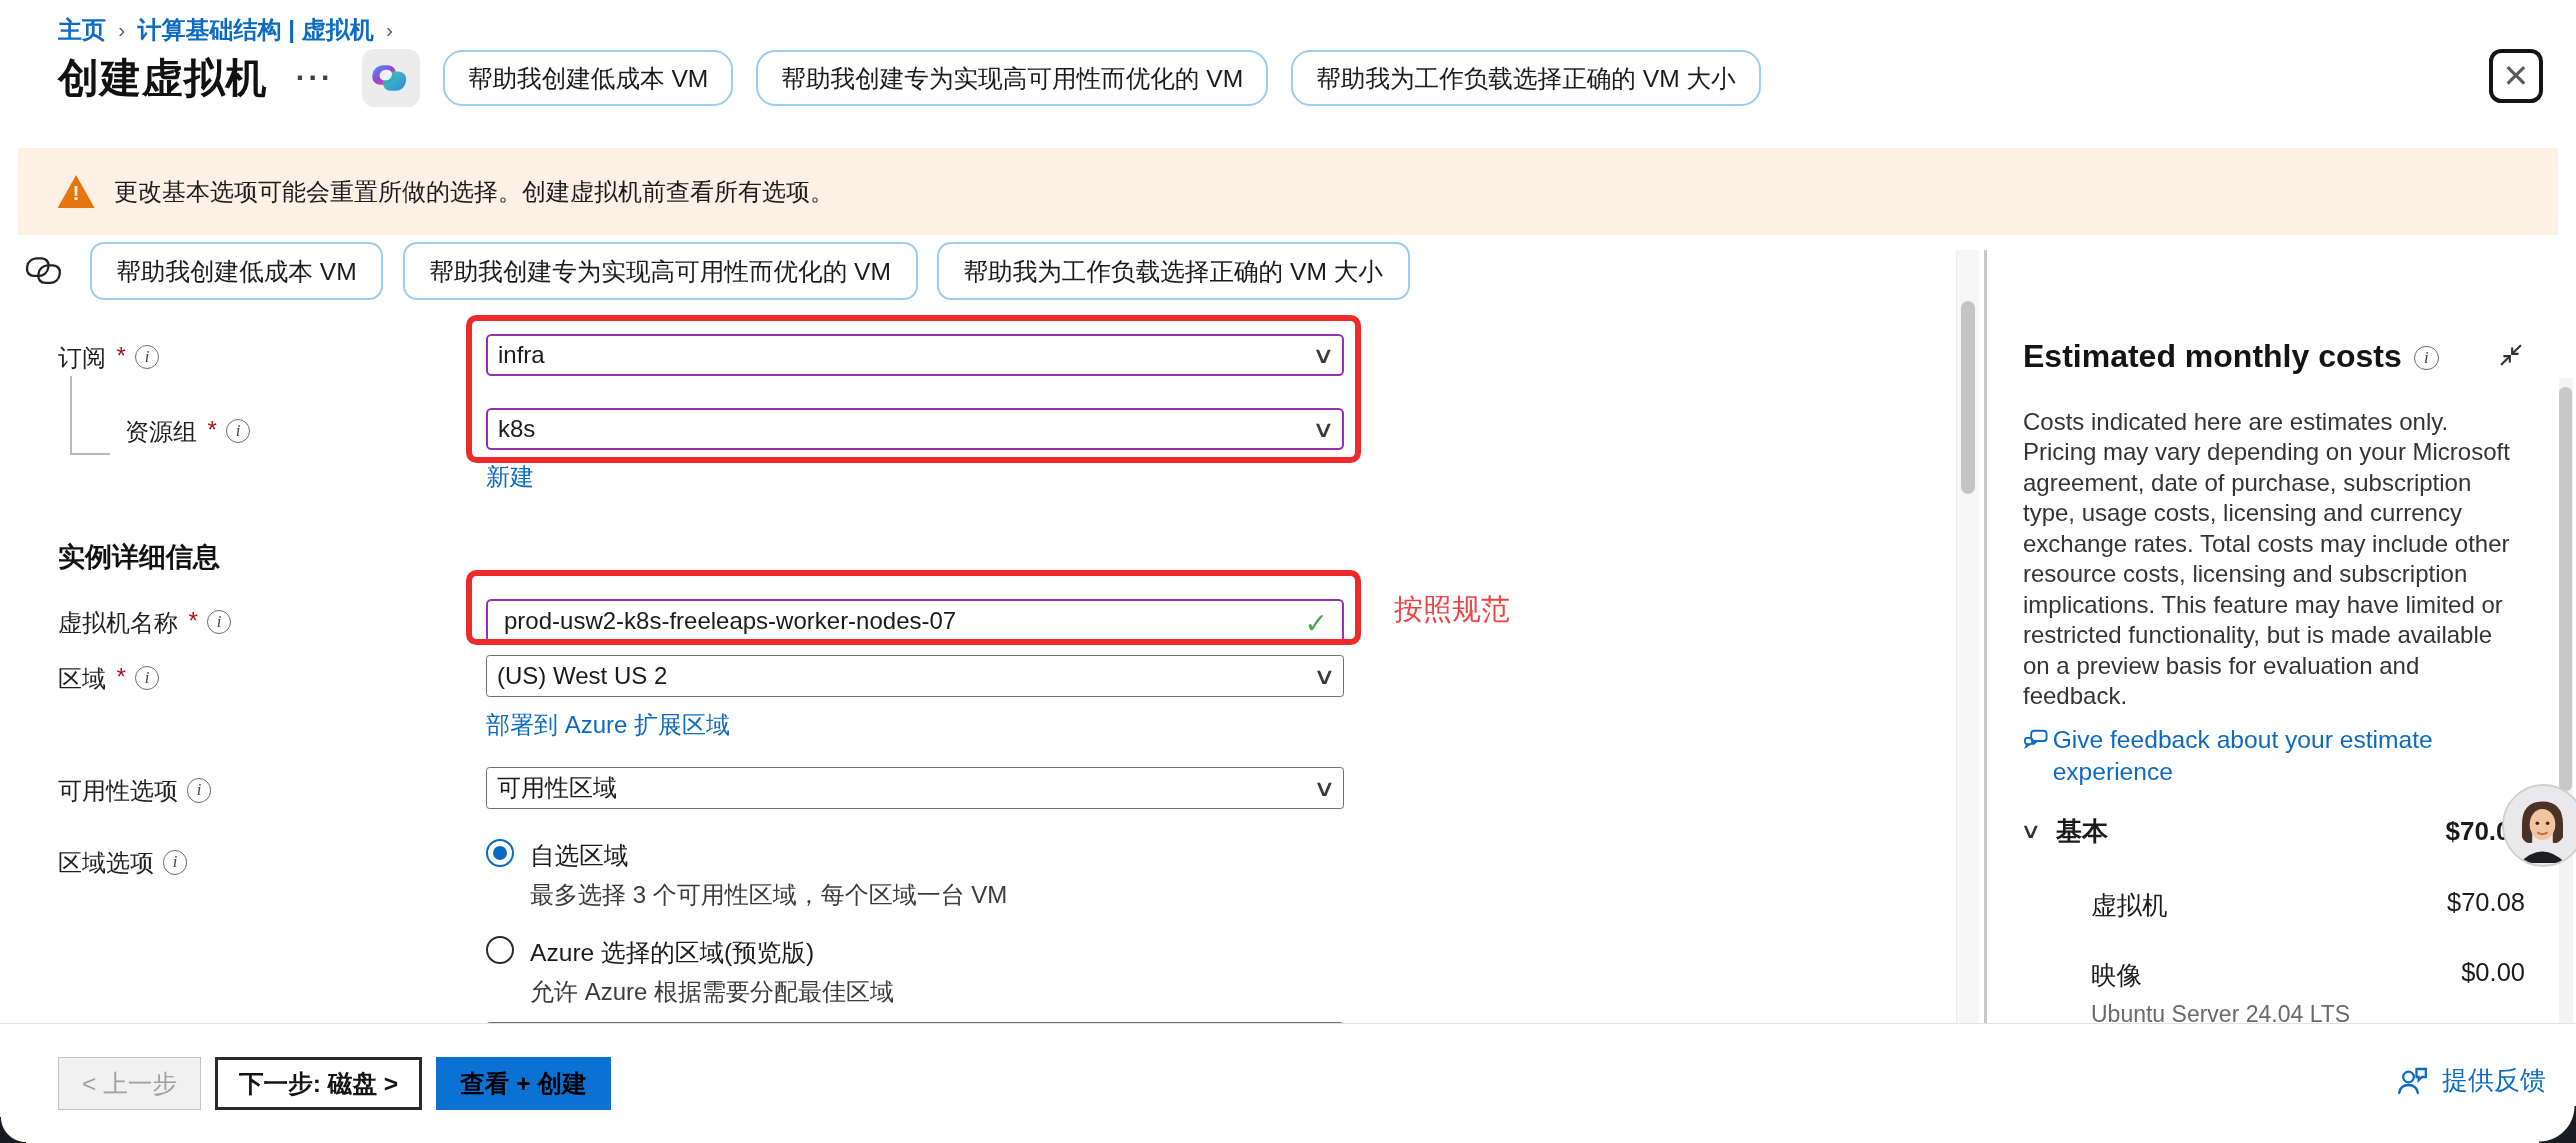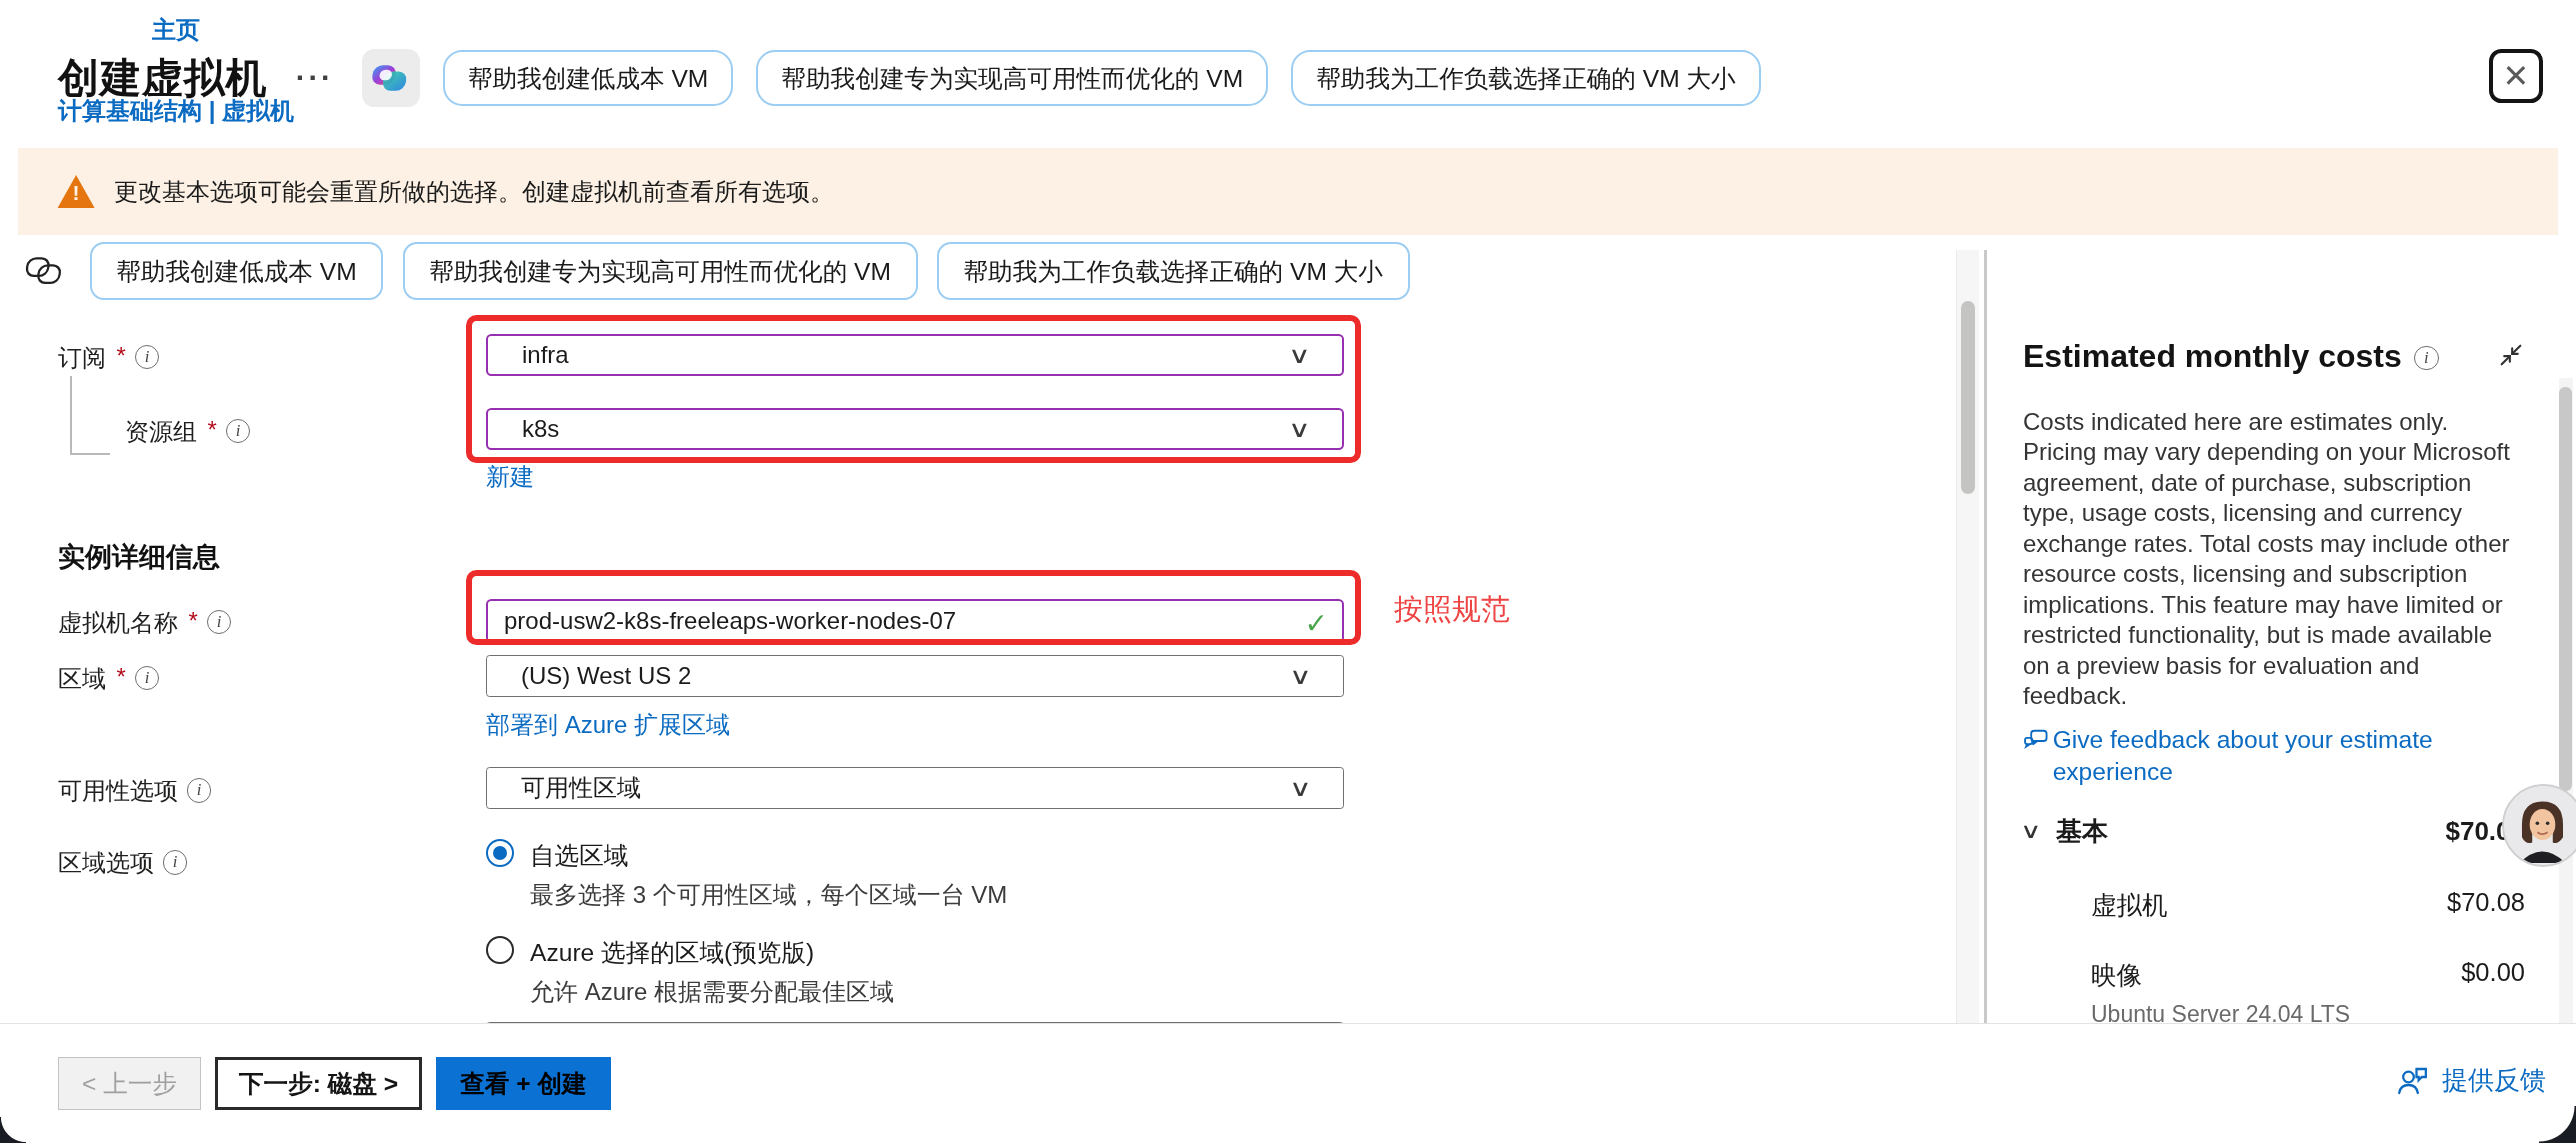--- a/index.html
+++ b/index.html
@@ -1,21 +1,21 @@
 <!DOCTYPE html>
 <html style="font-size:14px"><head>
 <meta charset="utf-8">
 <style>
   * { box-sizing: border-box; margin: 0; padding: 0; }
   html,body { background:#23262b; }
   body { font-family: "Liberation Sans", "DejaVu Sans", sans-serif; }
   .page { position:relative; width:2576px; height:1143px; background:#fff; overflow:hidden; color:#1b1b1b; }
 
   
-  .breadcrumb { position:absolute; left:58px; top:14px; display:flex; align-items:center; gap:12.3px; font-size:24px;flex-direction:column; }
+  .breadcrumb { position:absolute; left:58px; top:14px; display:flex; align-items:center; gap:12.3px; font-size:24px; }
   .crumb { color:#0b6bc2; font-weight:700; cursor:pointer; }
   .crumb-sep { color:#5f5f5f; font-size:21px; }
   .crumb-sep::after { content:"›"; }
 
   
   .title-row { position:absolute; left:58px; top:49px; display:flex; align-items:center; gap:23px; }
   .page-title { font-size:41px; font-weight:700; color:#111; letter-spacing:0.9px; }
   .more-dots { color:#404040; font-size:30px; font-weight:700; letter-spacing:2.6px; padding:0 5.3px; cursor:pointer; }
   .more-dots::after { content:"···"; }
   .copilot-btn { width:58px; height:58px; border-radius:12.3px; background:#ececec; display:grid; place-items:center; cursor:pointer; }
@@ -37,21 +37,21 @@
 
   
   .form { position:absolute; left:58px; top:334px; width:1295px; }
   .frow { display:flex; }
   .flabel { width:428px; padding-top:8px; font-size:24px; color:#201f1e; display:flex; align-items:flex-start; gap:8.8px; }
   .req { color:#b40e1c; margin-left:1.8px; }
   .req::after { content:"*"; }
   .info-i { width:24.6px; height:24.6px; border:1.8px solid #6d6d6d; border-radius:50%; color:#444; font-size:16.7px; display:grid; place-items:center; margin-top:2.6px; font-family:"Liberation Serif", serif; font-style:italic; flex:0 0 auto; }
   .info-i::after { content:"i"; }
   .fctrl { width:858px; }
-  .dropdown { height:42px; border:1.8px solid #6f6f6f; border-radius:3.5px; background:#fff; display:flex; align-items:center; padding:0 34px; font-size:24px; cursor:pointer; }
+  .dropdown { height:42px; border:1.8px solid #6f6f6f; border-radius:3.5px; background:#fff; display:flex; align-items:center; padding:0 10px; font-size:24px; cursor:pointer; }
   .dropdown.purple { border:2.6px solid #962fb0; border-radius:5.3px; }
   .chev { margin-left:auto; color:#3b3b3b; font-size:23px; transform:scaleX(1.35); }
   .chev::after { content:"∨"; }
   .textfield { width:100%; height:44px; border:2.6px solid #962fb0; border-radius:5.3px; font-size:24px; padding:0 49px 0 16px; color:#1b1b1b; font-family:inherit; background:#fff; }
   .check { position:absolute; right:16px; top:8px; color:#4ca64c; font-size:28px; font-weight:700; }
   .check::after { content:"✓"; }
   .link { color:#0b6bc2; font-size:24px; cursor:pointer; display:inline-block; }
   .section-title { font-size:27px; font-weight:700; color:#111; margin:46px 0 24.6px 0; }
   .radio-opt { display:flex; gap:16px; }
   .radio { width:28px; height:28px; border-radius:50%; border:2.6px solid #2b2b2b; background:#fff; flex:0 0 auto; display:grid; place-items:center; cursor:pointer; }

